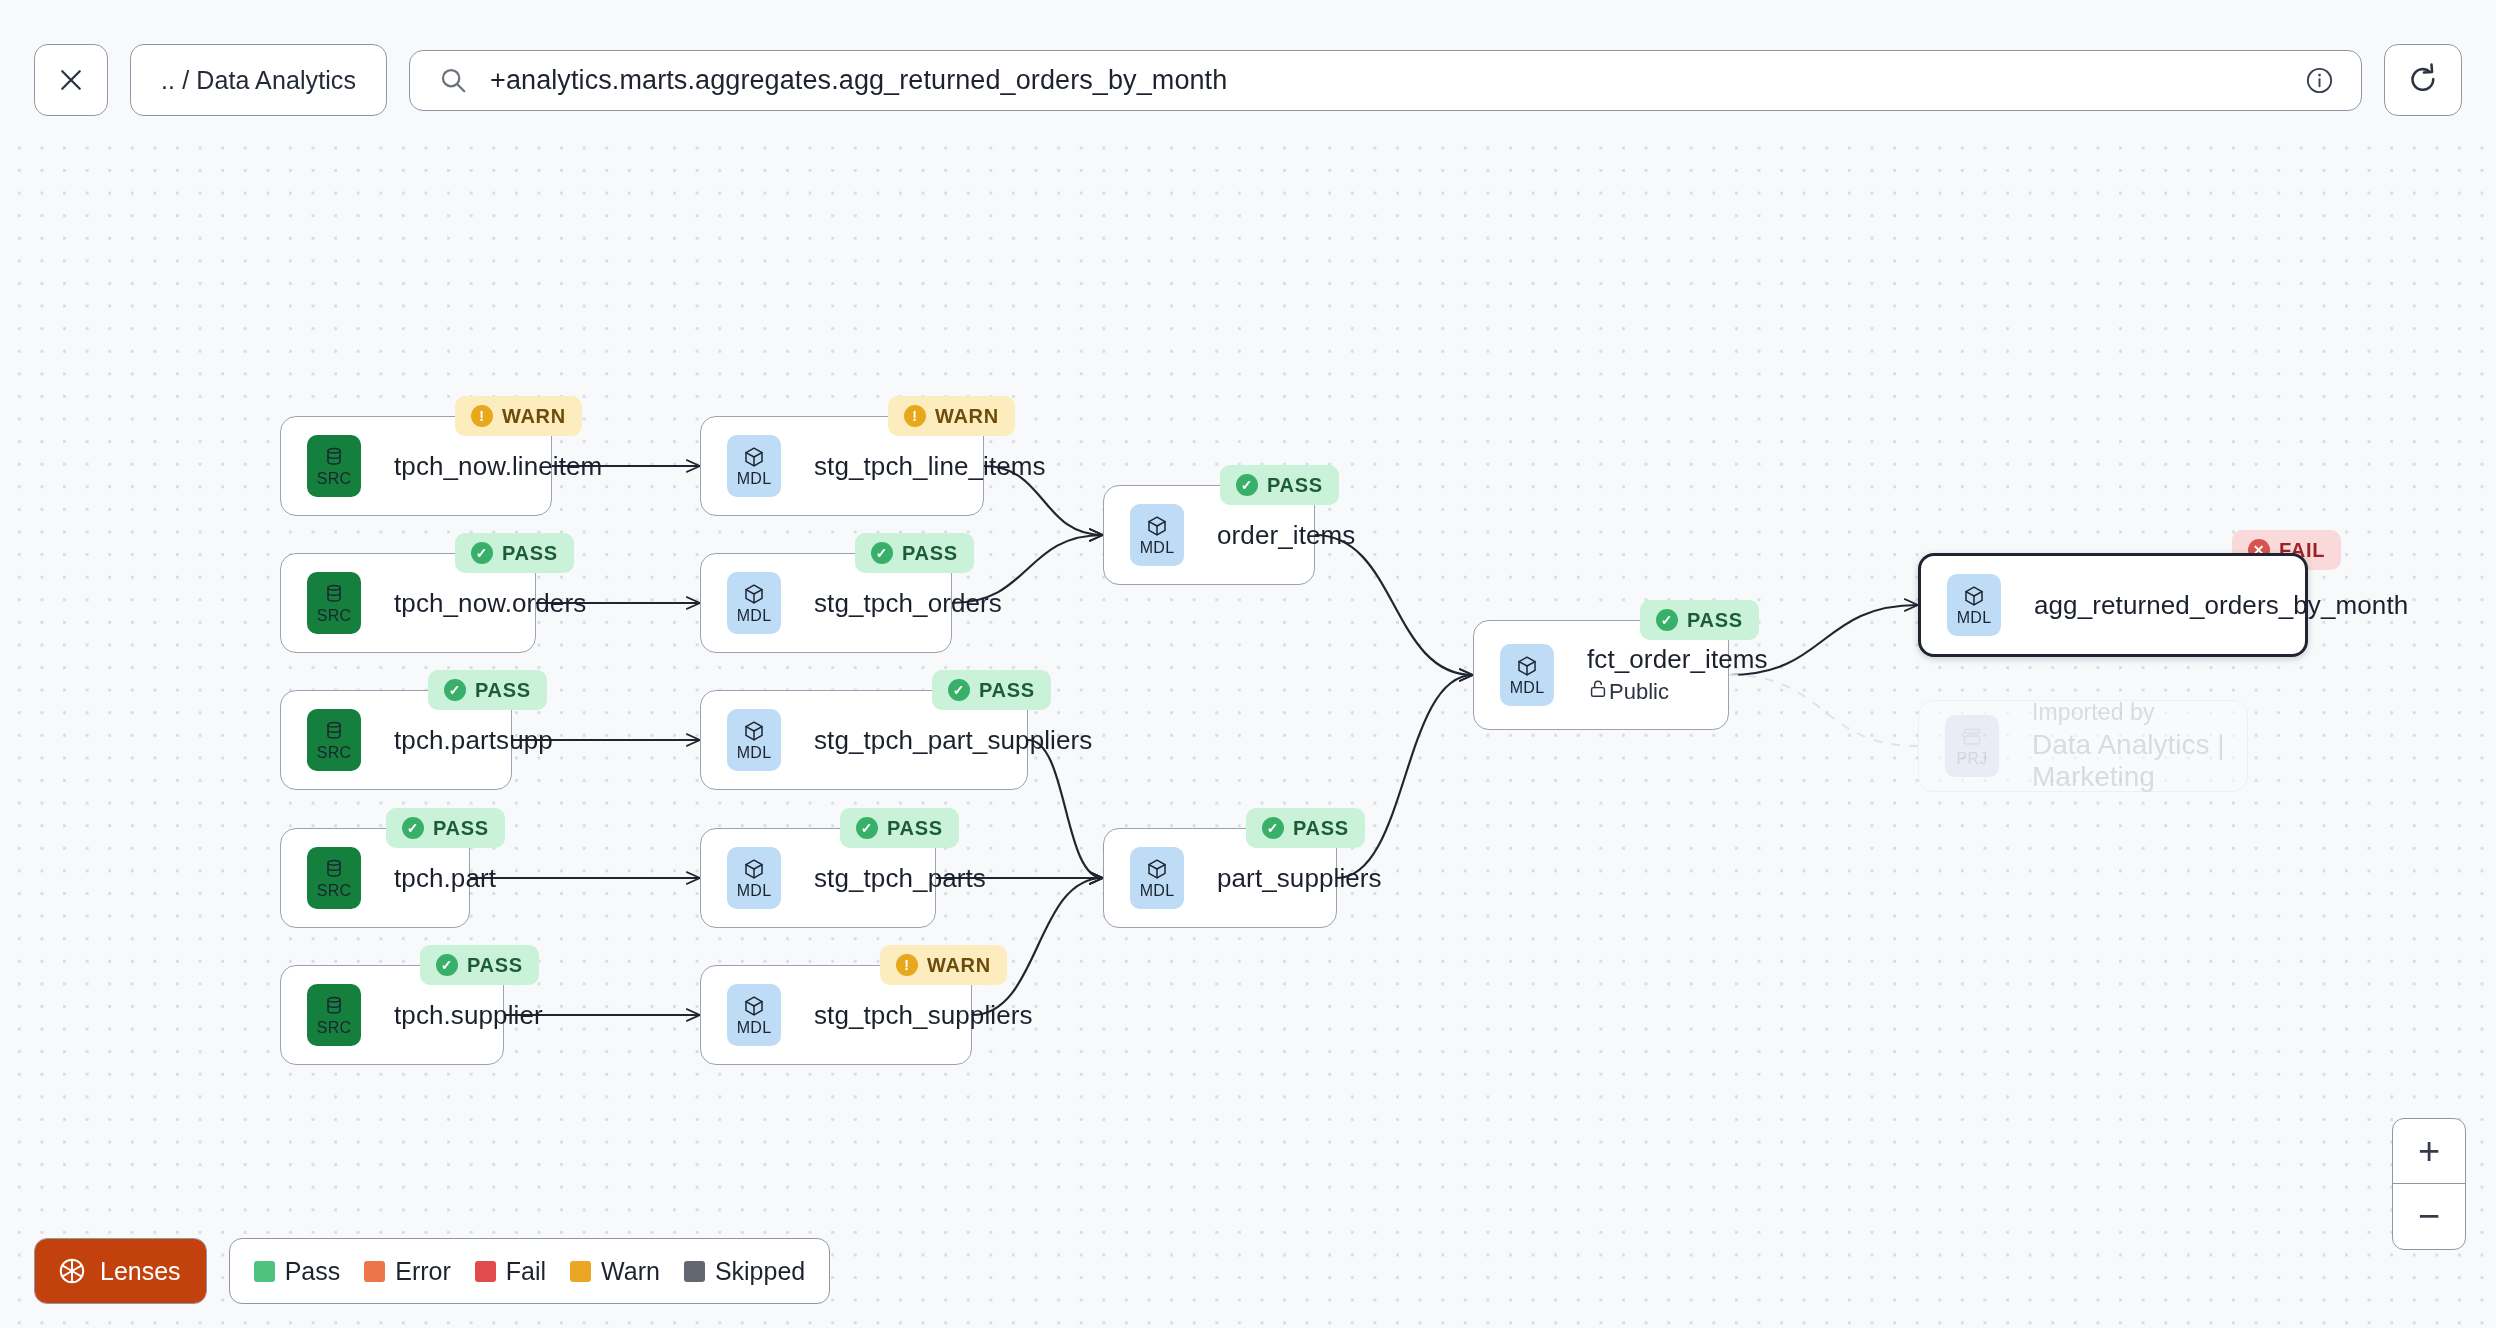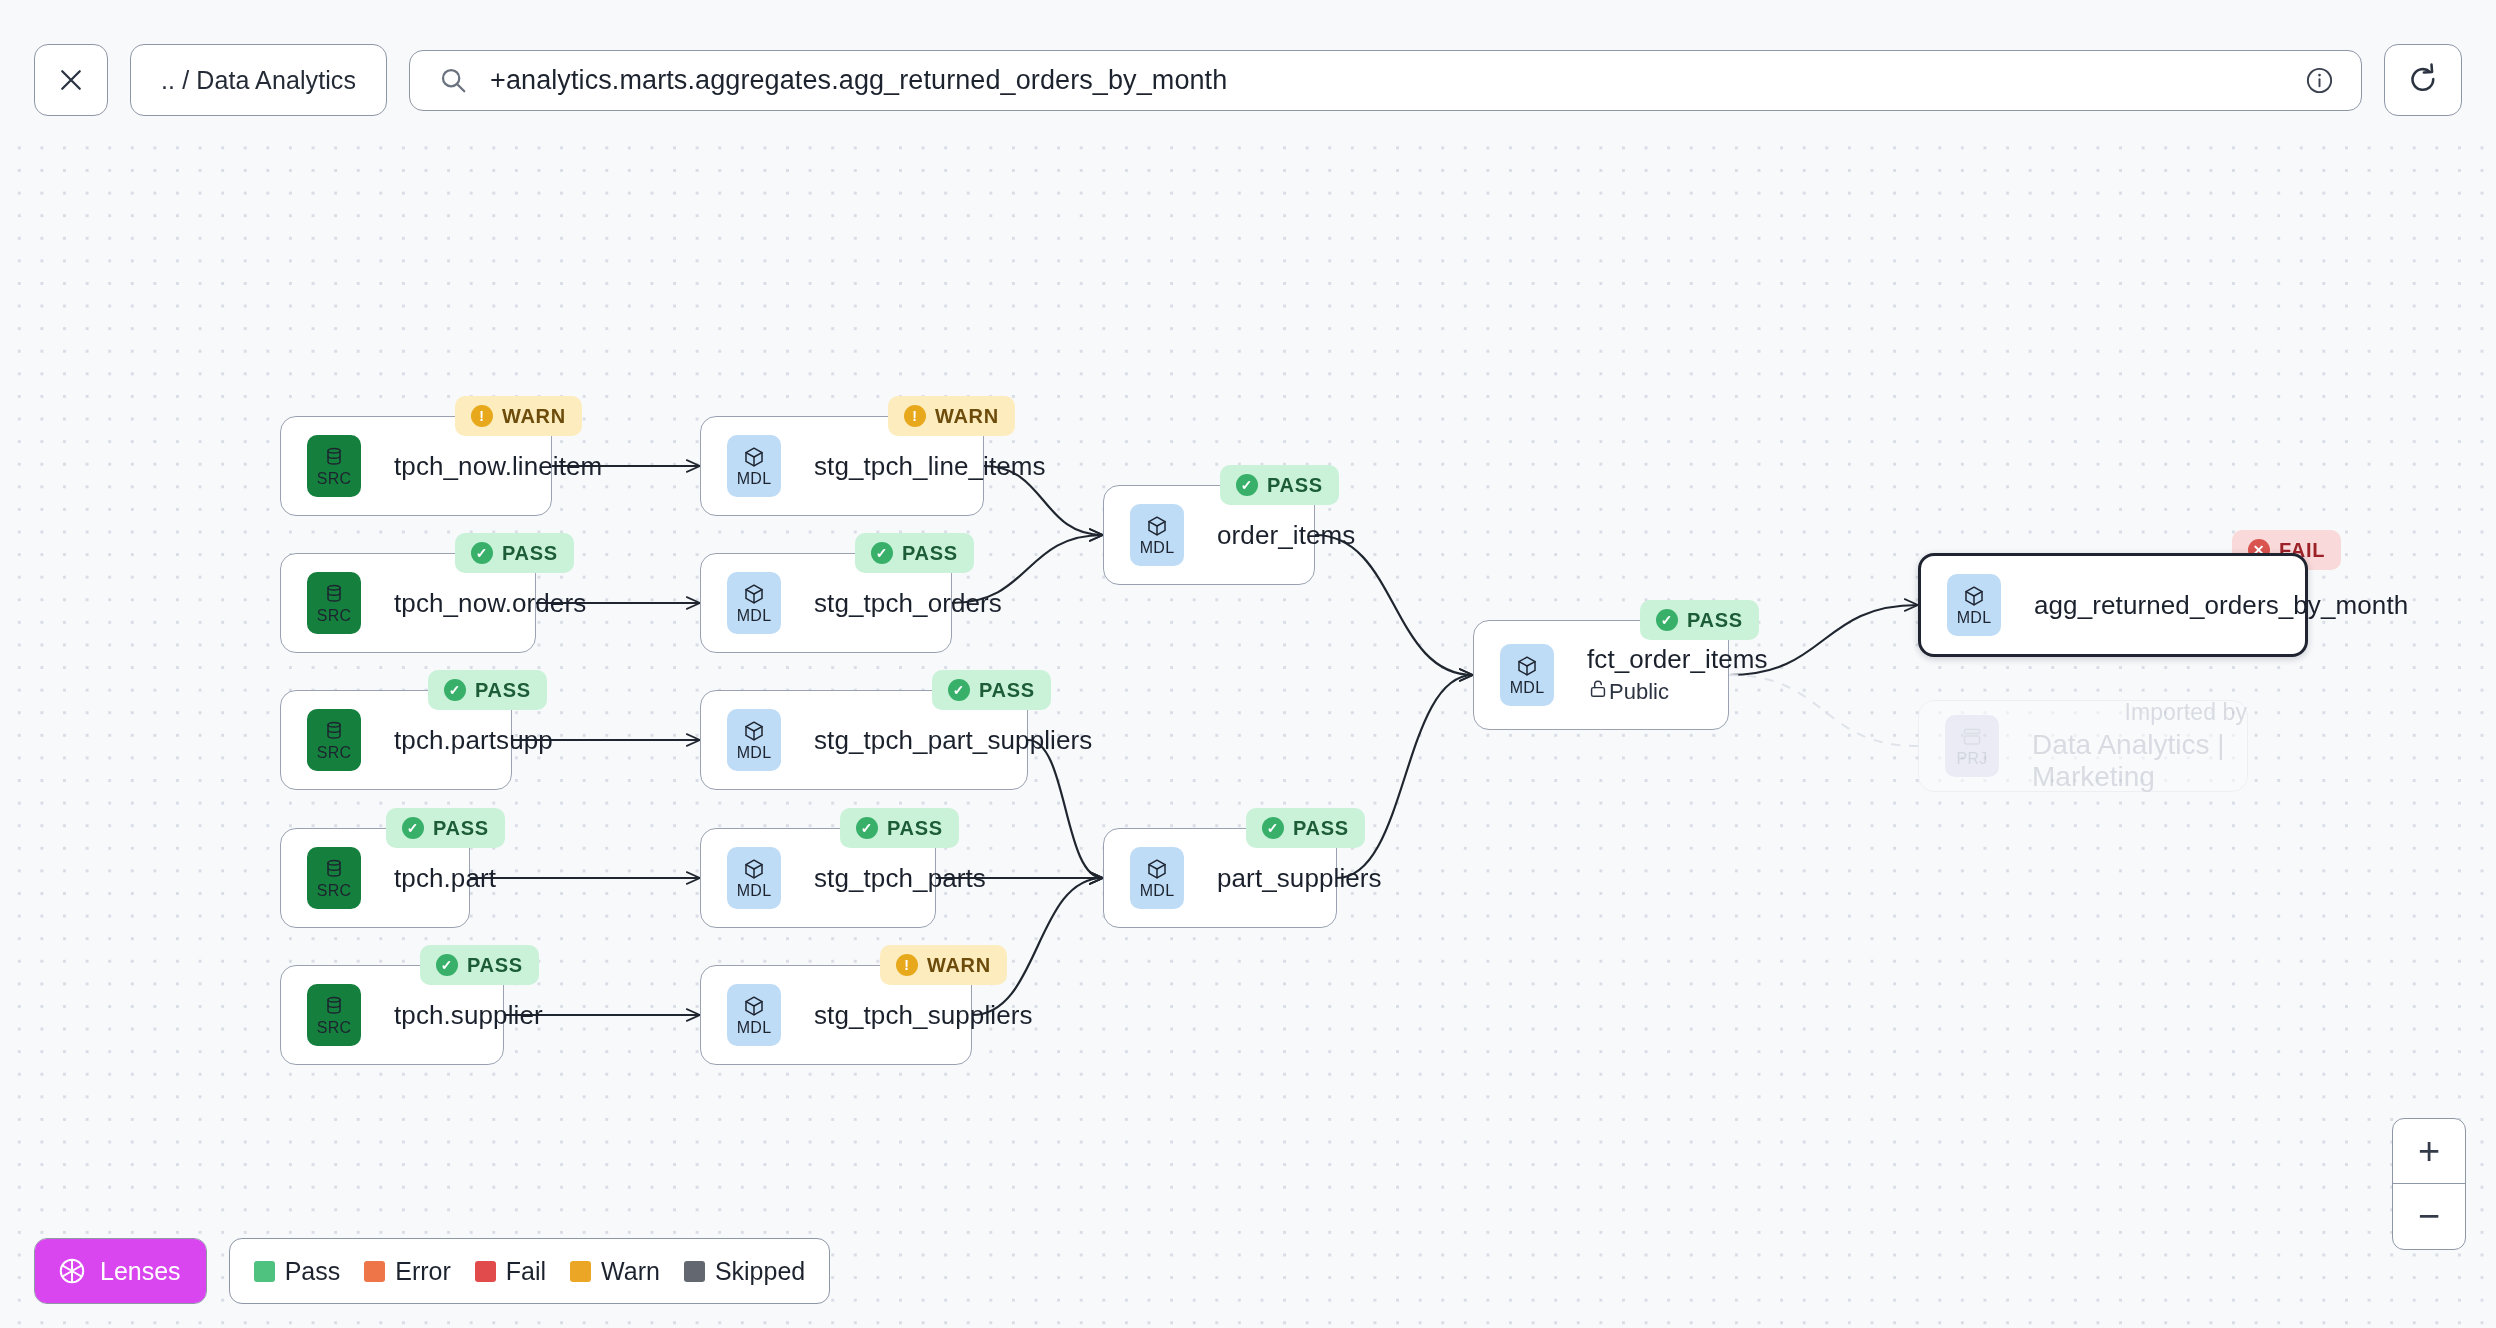--- a/index.html
+++ b/index.html
@@ -94,21 +94,21 @@
   .type-chip.mdl { background: #bfdcf7; }
   .type-chip.prj { background: #e2e2f2; }
   .type-chip .tlabel {
     font-size: 16px; font-weight: 500; color: #1d2430; letter-spacing: .3px;
   }
   .node.ghost .type-chip .tlabel { color: #b9bfca; }
   .node-text { display: flex; flex-direction: column; gap: 3px; min-width: 0; margin-left: 11px; }
   .node-label {
     font-size: 26px; color: #1b212c; letter-spacing: .1px; white-space: nowrap;
   }
-  .node.ghost .node-label { color: #c2c7d0; font-size: 23px; text-align: right; }
+  .node.ghost .node-label { color: #c2c7d0; font-size: 23px; }
   .node-sub {
     display: flex; align-items: center; 
     font-size: 22px; color: #2b3240;
   }
   .node.ghost .node-sub { color: #c2c7d0; font-size: 28px; }
 
   
   .badge {
     position: absolute;
     display: flex; align-items: center; gap: 9px;
@@ -134,21 +134,21 @@
     position: absolute; left: 34px; bottom: 24px;
     display: flex; align-items: center; gap: 22px;
     z-index: 50;
   }
   #lens-group {
     display: flex; height: 66px;
     border-radius: 13px; overflow: hidden;
     border: 1.6px solid #8e97a6;
   }
   #lenses-btn {
-    background: #d946ef; color: #fff;
+    background: #c2410c; color: #fff;
     display: flex; align-items: center; gap: 13px;
     padding: 0 25px 0 22px; font-size: 25px;
     cursor: pointer;
   }
   #test-status-btn {
     background: #fff; color: #1d232e;
     display: flex; align-items: center; gap: 16px;
     padding: 0 24px; font-size: 25px;
     cursor: pointer;
   }

